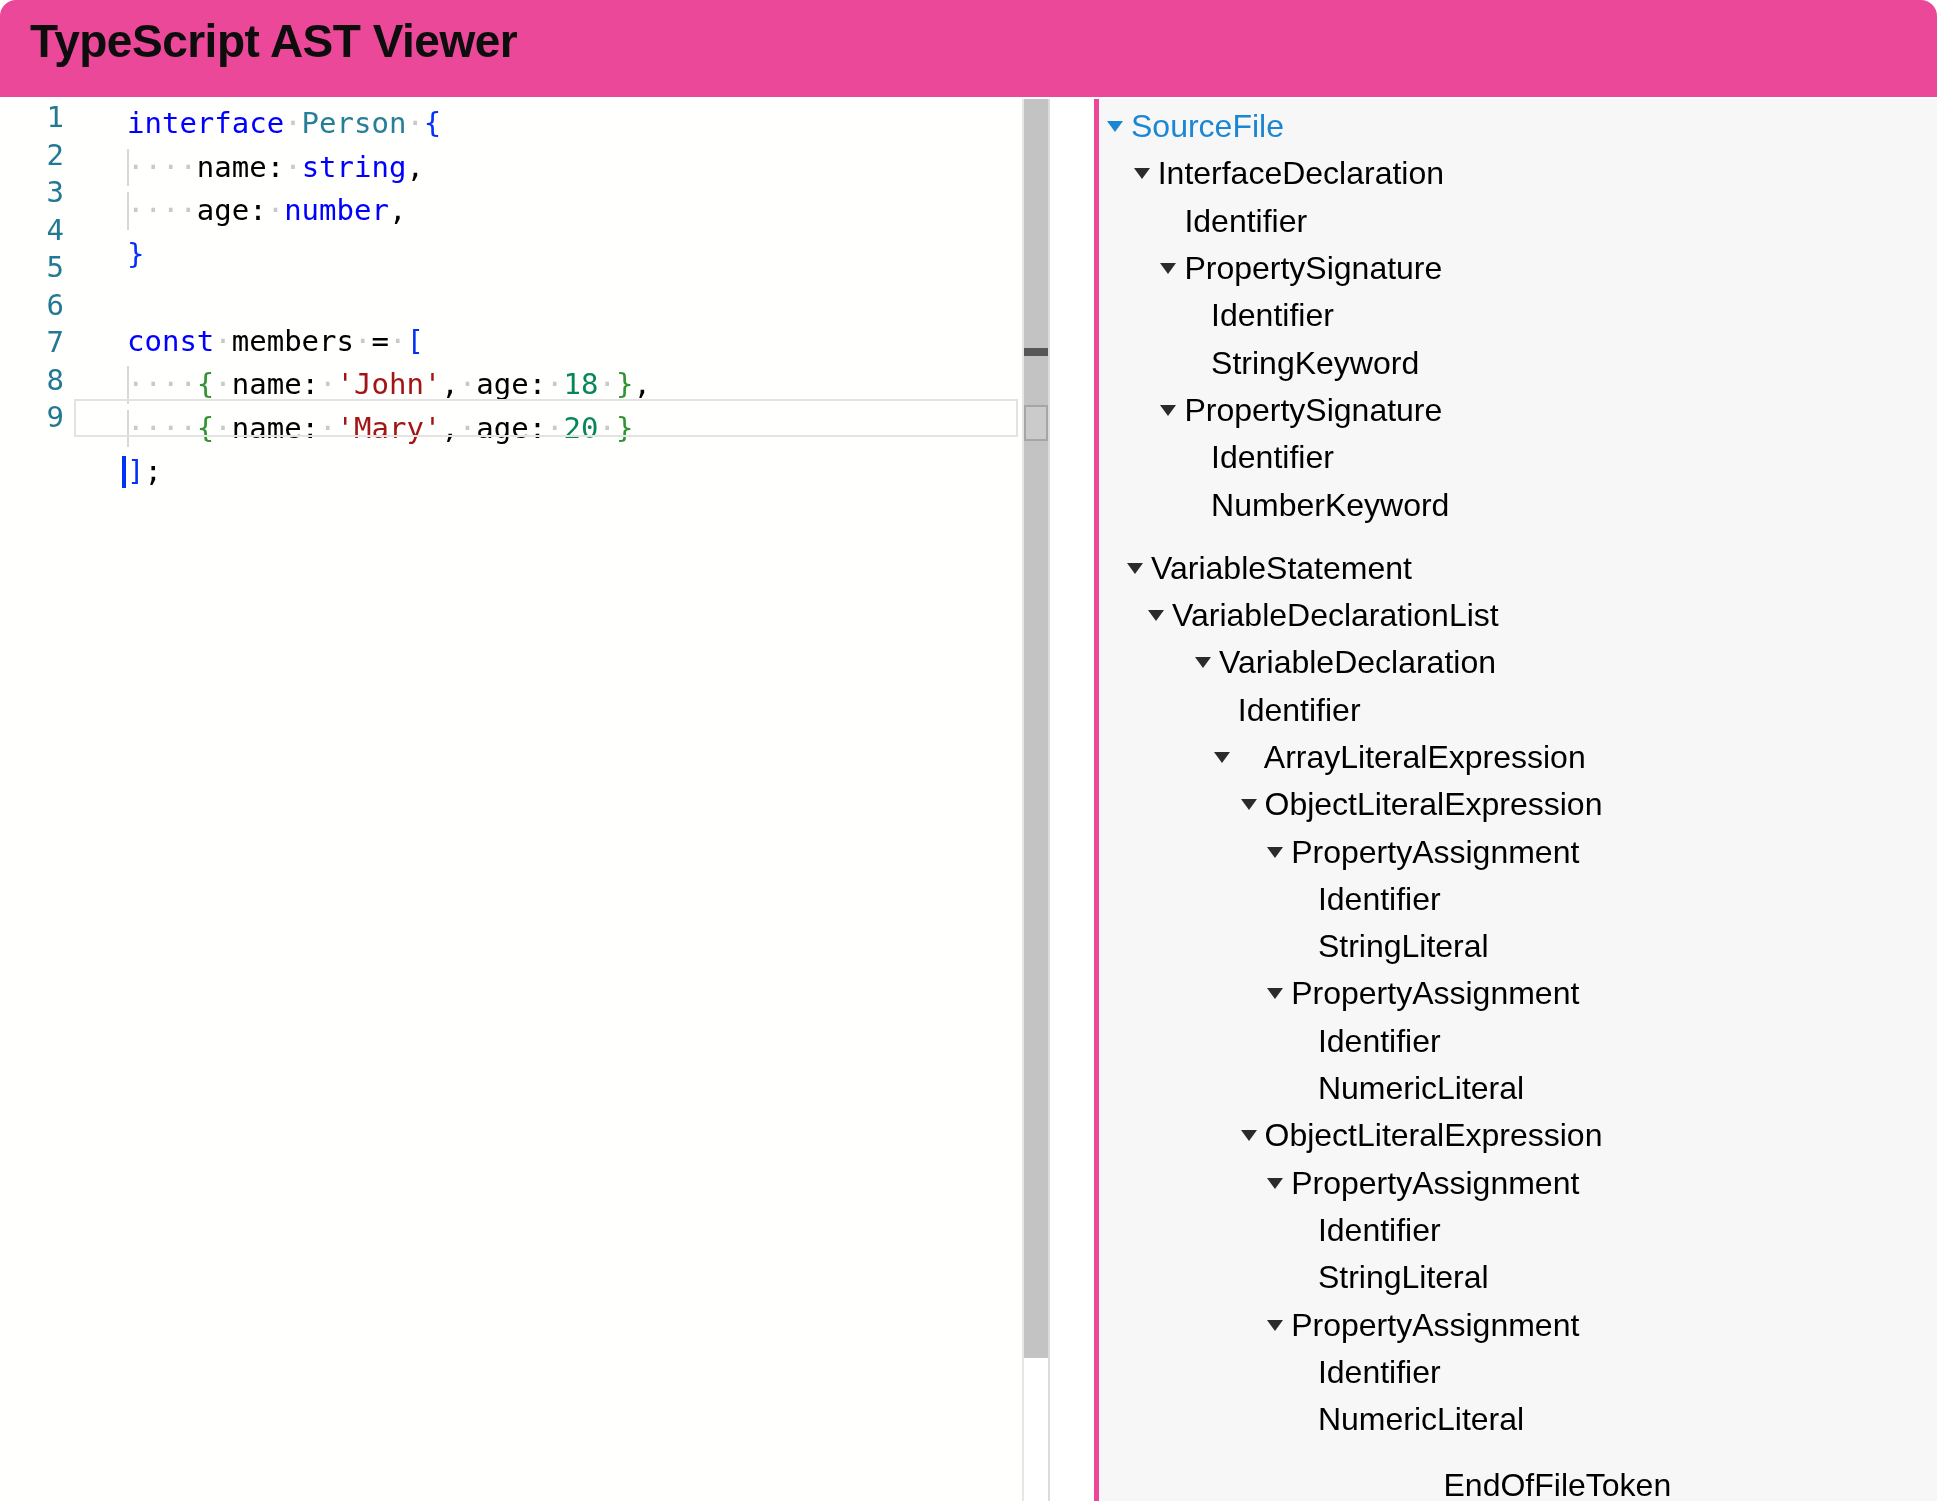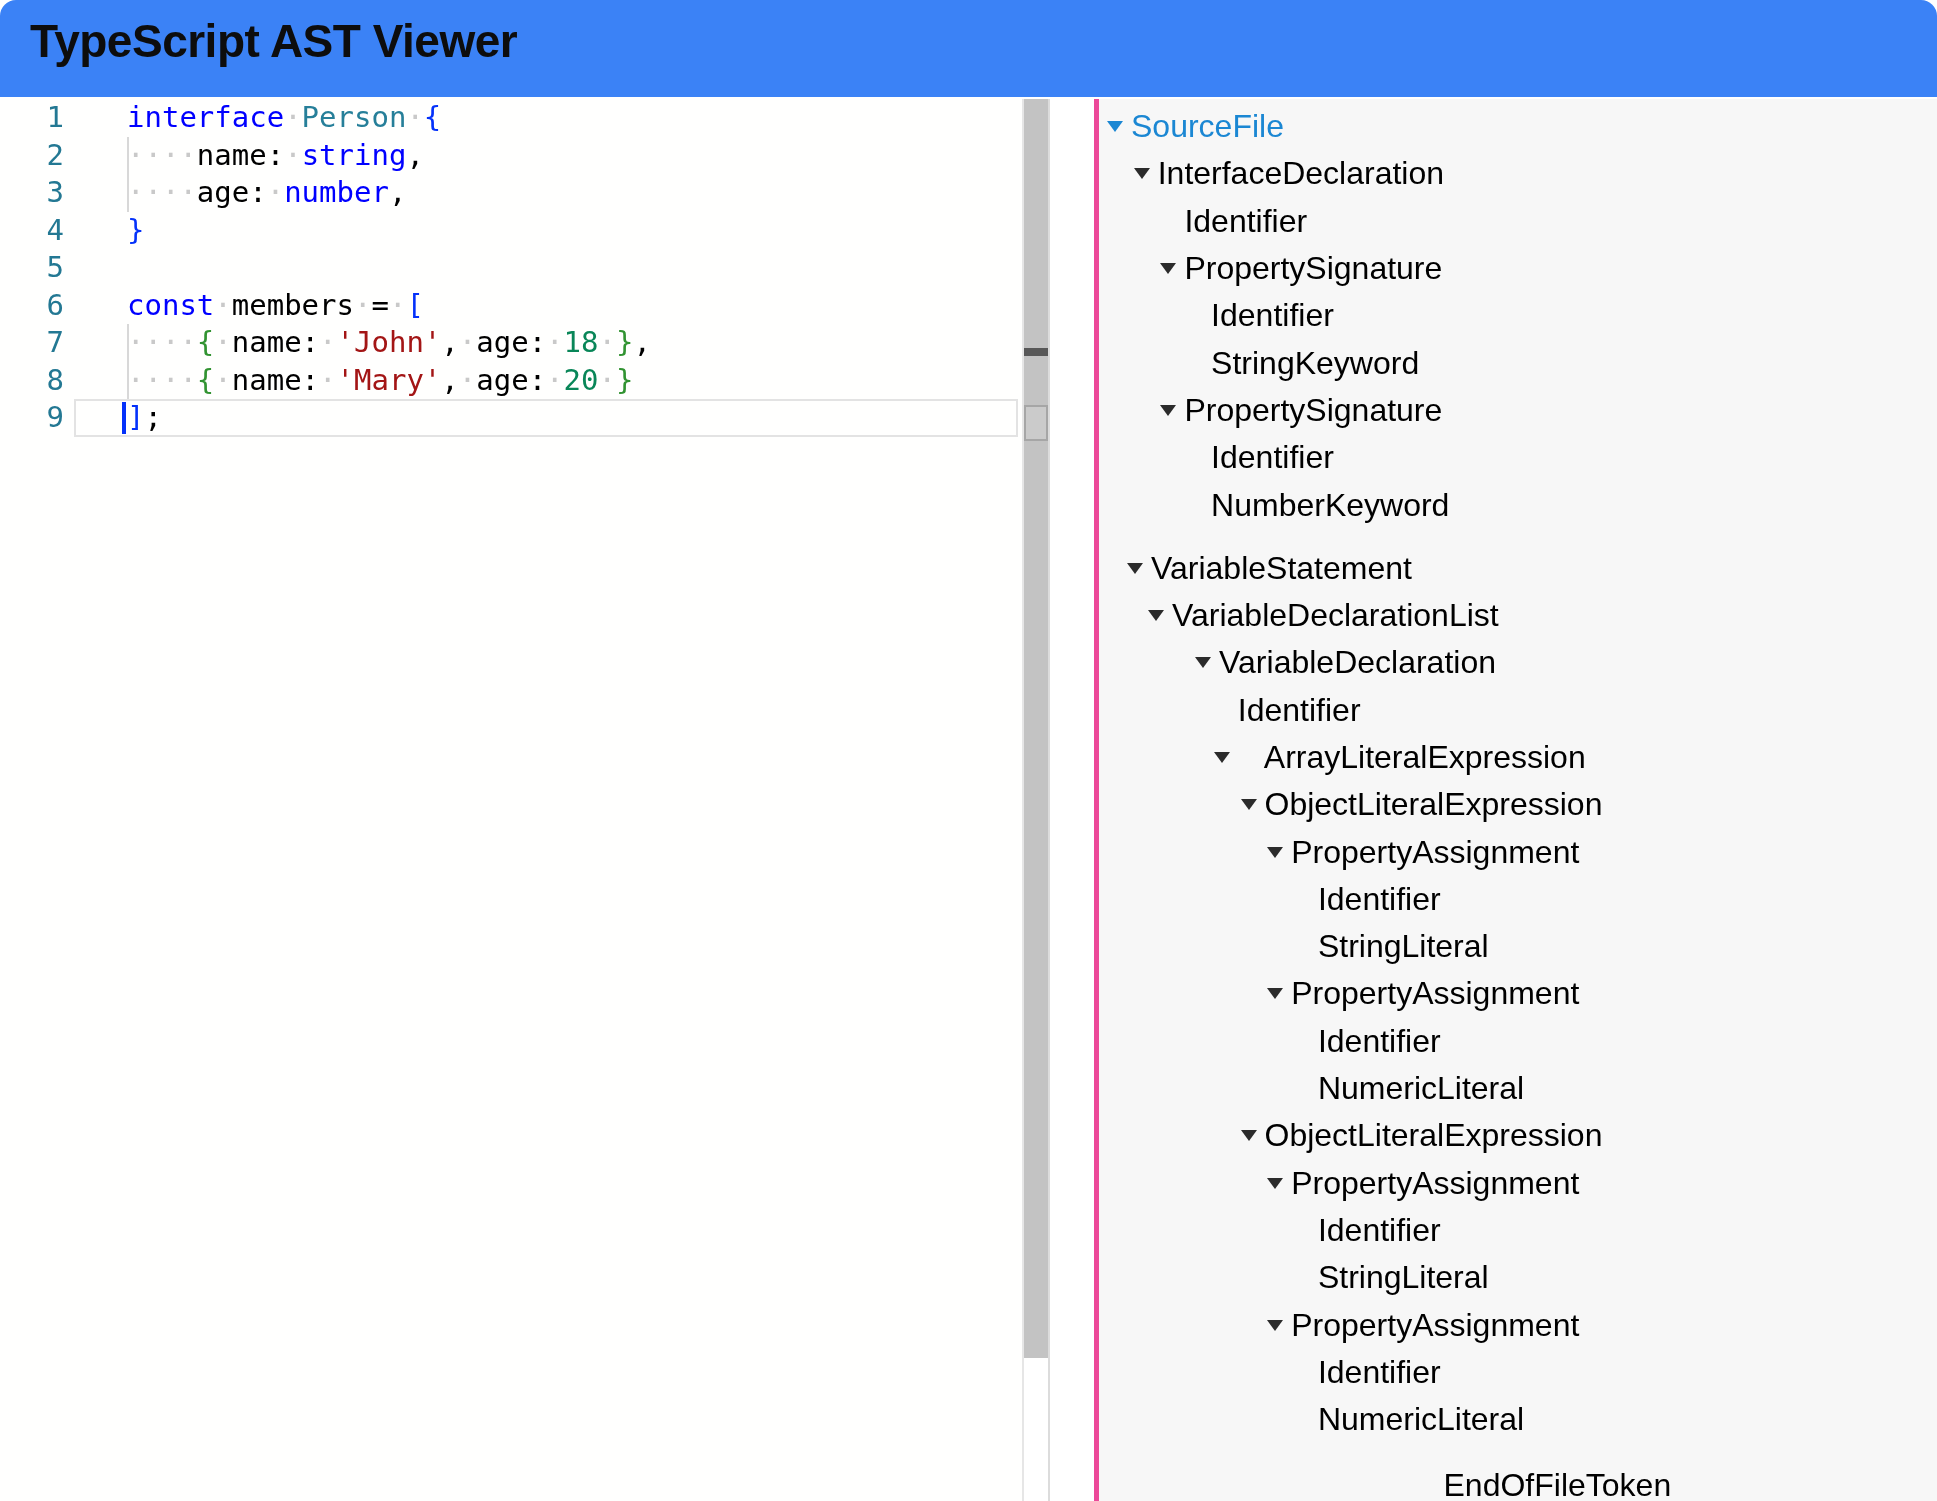--- a/index.html
+++ b/index.html
@@ -2,32 +2,32 @@
 <html style="--kw: #0000ff; --type: #267f99; --str: #a31515; --num: #098658; --b1: #0431fa; --b2: #319331; --pun: #000000; --ws: #c9c9c9; --ln: #237893; --clb: #e3e3e3; --sel: #1b87d3;"><head>
 <meta charset="utf-8">
 <style>
   html,body{margin:0;padding:0;background:#ffffff;}
   body{width:1937px;height:1501px;overflow:hidden;position:relative;
        font-family:"Liberation Sans",sans-serif;}
   .app{position:absolute;inset:0;}
 
   
   .header{position:absolute;left:0;top:0;width:1937px;height:97px;
-          background:#3b82f6;border-radius:16px 16px 0 0;}
+          background:#ec4899;border-radius:16px 16px 0 0;}
   .title{position:absolute;left:30px;top:14px;font-size:46px;font-weight:700;
          color:#0d0d0d;letter-spacing:-0.5px;}
 
   
   .editor{position:absolute;left:0;top:99px;width:1022px;height:1402px;
           background:#fffffe;font-family:"DejaVu Sans Mono","Liberation Mono",monospace;
           font-size:29px;}
   .gutter{position:absolute;left:0;top:0;width:64px;}
   .gutter .ln{height:37.5px;line-height:37.5px;text-align:right;color:var(--ln);}
   .code-lines{position:absolute;left:127px;top:0;right:0;}
-  .code-line{position:relative;height:37.5px;line-height:37.5px;white-space:pre;}
+  .code-line{position:relative;height:37.5px;line-height:37.5px;white-space:pre;margin-top:6px;}
   .iguide{position:absolute;left:0;top:0;bottom:0;width:2px;background:#d8d8d8;}
   .tk-kw{color:var(--kw);} .tk-type{color:var(--type);} .tk-str{color:var(--str);}
   .tk-num{color:var(--num);} .tk-b1{color:var(--b1);} .tk-b2{color:var(--b2);}
   .tk-pun{color:var(--pun);} .tk-ws{color:var(--ws);}
   .current-line-box{position:absolute;left:74px;width:944px;height:37.5px;
           border:2px solid var(--clb);box-sizing:border-box;pointer-events:none;}
   .cursor{position:absolute;width:4px;top:3px;bottom:3px;left:122px;background:#0431fa;}
 
   
   .scrollbar{position:absolute;left:1022px;top:99px;width:28px;height:1402px;

